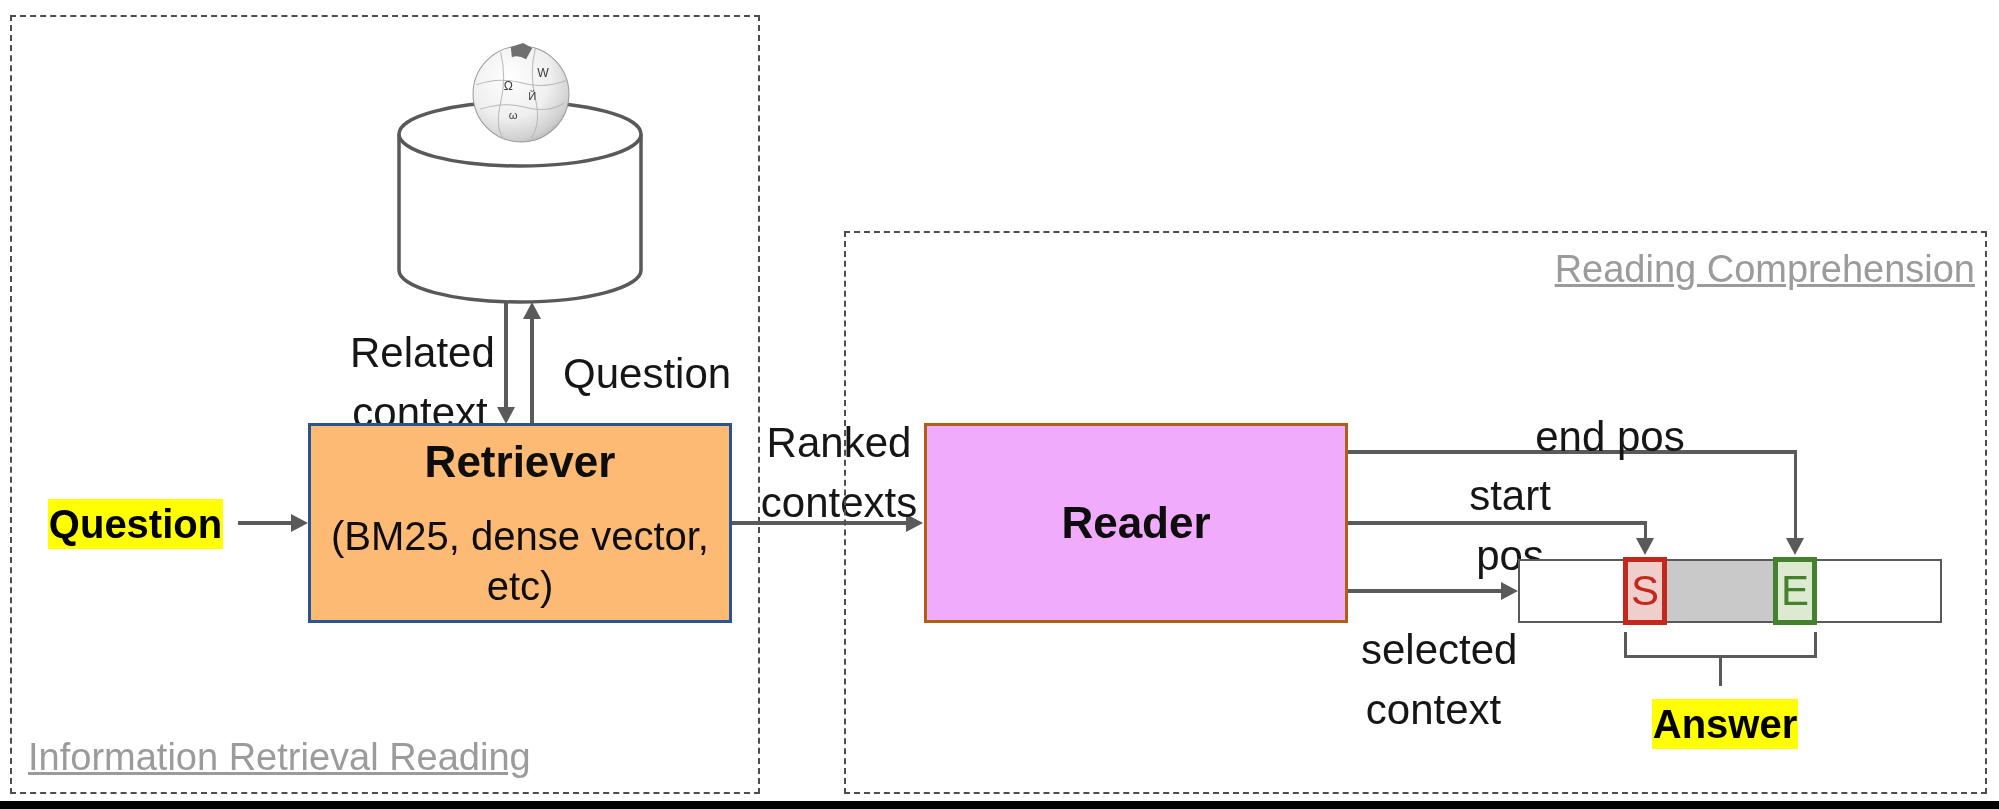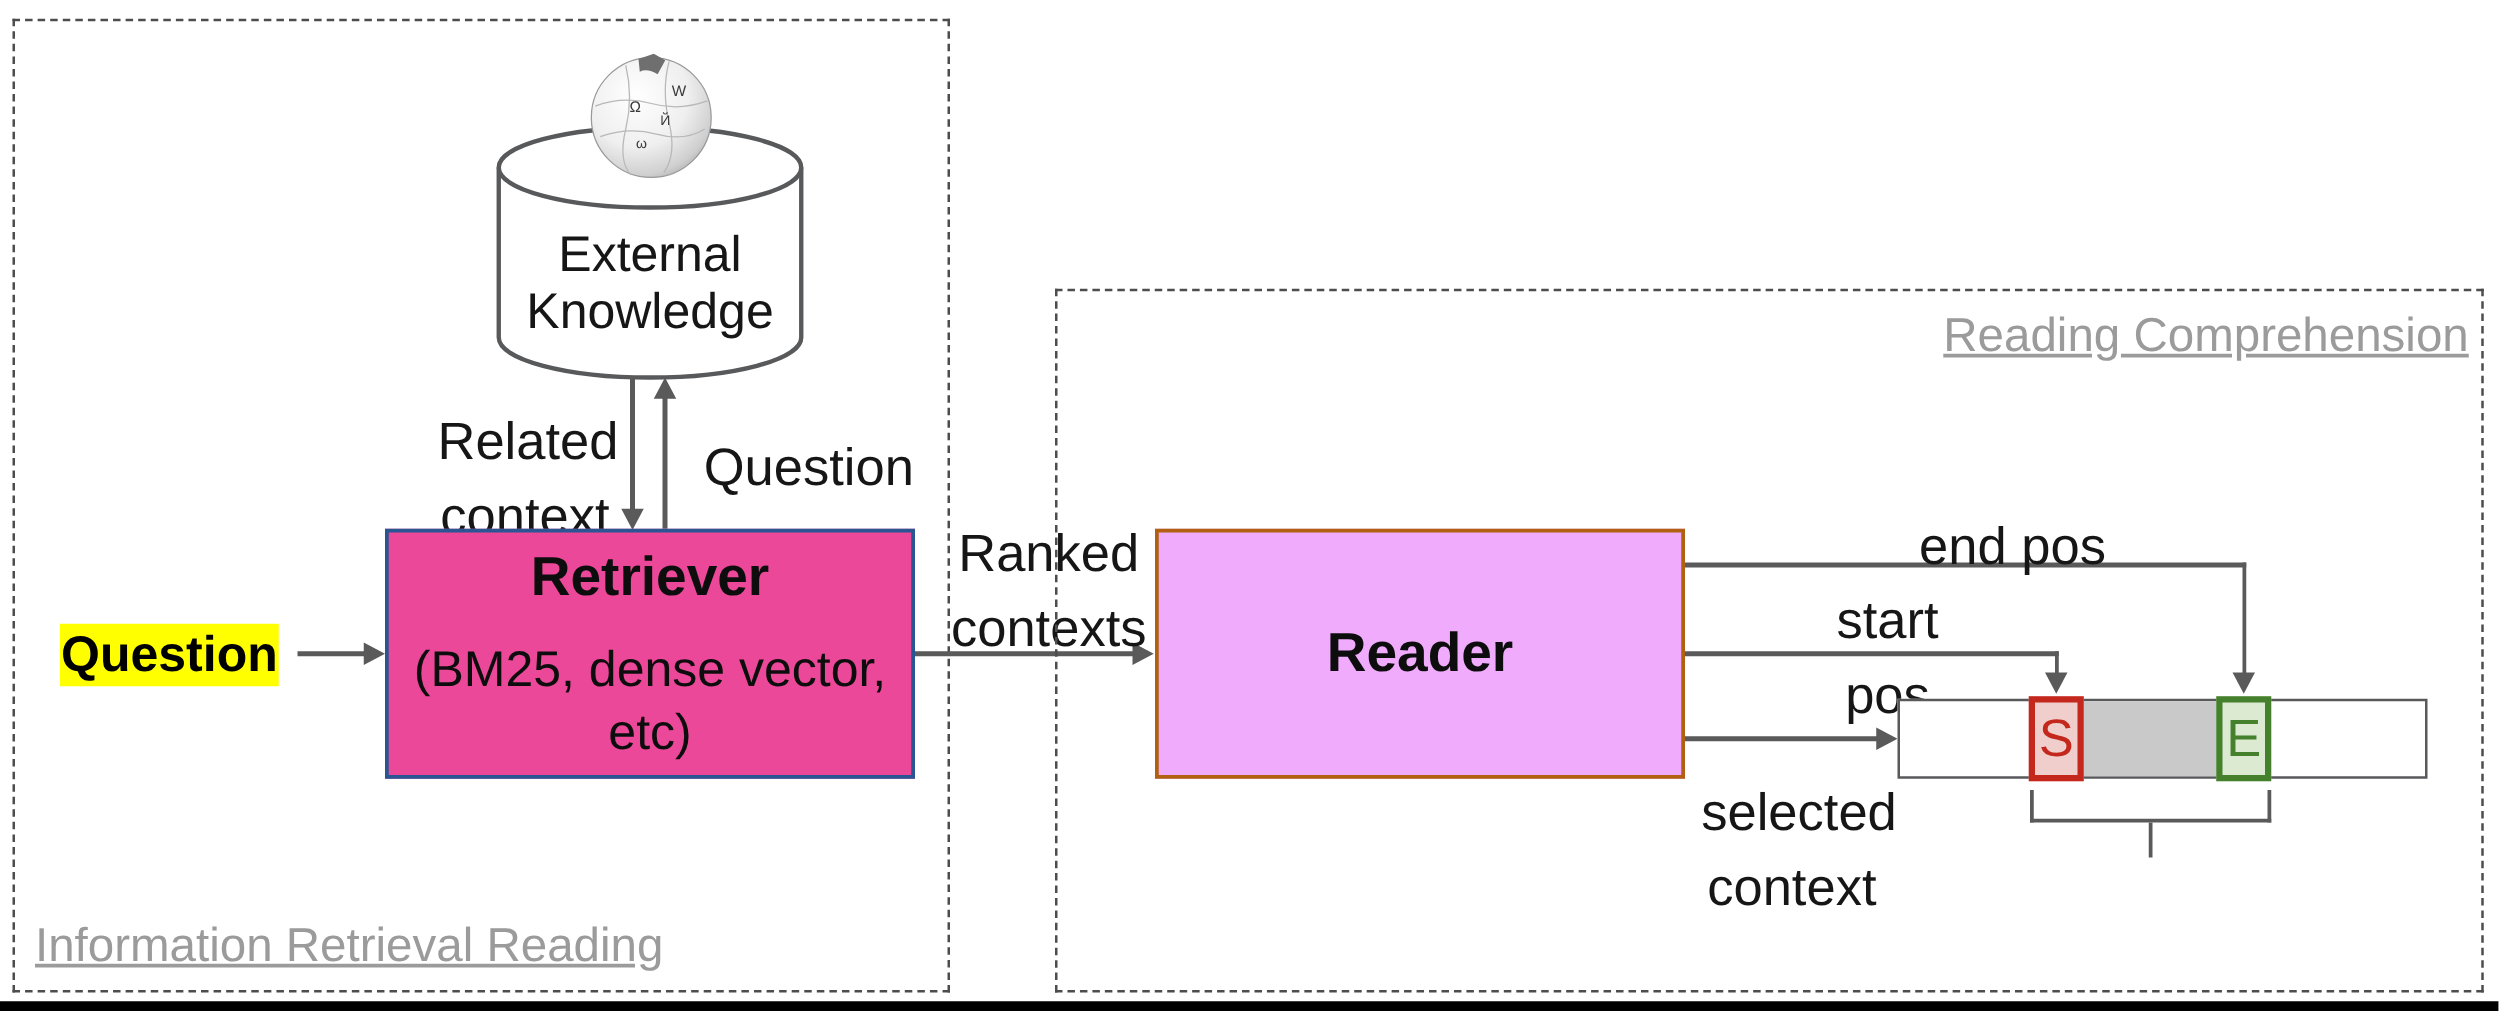--- a/index.html
+++ b/index.html
@@ -10,21 +10,21 @@
   .abs{position:absolute;}
   .dashed-box{position:absolute;border:2px dashed #4d4d4d;background:transparent;}
   .muted{color:#9b9b9b;font-size:38px;text-decoration:underline;}
   .label{font-size:42px;color:#161616;text-align:center;line-height:60px;}
   .hl{
     position:absolute;background:#ffff00;color:#000;font-weight:bold;font-size:40px;
     display:flex;align-items:center;justify-content:center;
   }
   .node{position:absolute;box-sizing:border-box;display:flex;flex-direction:column;
         align-items:center;justify-content:center;text-align:center;}
-  #retriever-box{background:#ec4899;border:3px solid #2a5593;}
+  #retriever-box{background:#fdba74;border:3px solid #2a5593;}
   #reader-box{background:#f0abfc;border:3px solid #b06010;}
   .node-title{font-weight:bold;font-size:44px;line-height:52px;color:#0d0d0d;}
   .node-sub{font-size:40px;line-height:50px;color:#0d0d0d;margin-top:23px;}
   .line{position:absolute;background:#5a5a5a;}
   .hline{height:3.5px;}
   .vline{width:3.5px;}
   .ah{position:absolute;width:0;height:0;}
   .ah-right{border-top:9px solid transparent;border-bottom:9px solid transparent;border-left:17px solid #5a5a5a;}
   .ah-down{border-left:9px solid transparent;border-right:9px solid transparent;border-top:17px solid #5a5a5a;}
   .ah-up{border-left:9px solid transparent;border-right:9px solid transparent;border-bottom:17px solid #5a5a5a;}
@@ -63,21 +63,20 @@
     <path d="M10,66 Q32,58 54,64 T92,60" stroke="#b8b8b8" stroke-width="1" fill="none"></path>
     <path d="M30,10 Q36,35 30,60 T34,96" stroke="#b8b8b8" stroke-width="1" fill="none"></path>
     <path d="M64,7 Q58,30 64,55 T60,94" stroke="#b8b8b8" stroke-width="1" fill="none"></path>
     <path d="M40,5 L52,1 L61,6 L55,17 Q47,12 41,15 Z" fill="#6f6f6f"></path>
     <text x="66" y="34" font-size="12" fill="#3a3a3a">W</text>
     <text x="33" y="47" font-size="12" fill="#3a3a3a">Ω</text>
     <text x="57" y="57" font-size="11" fill="#3a3a3a">Й</text>
     <text x="38" y="75" font-size="11" fill="#3a3a3a">ω</text>
   </svg>
 
-  <div class="abs label" style="left:405px;top:182px;width:230px;line-height:45px;font-size:40px;">External Knowledge</div>
 
   <div class="line vline" style="left:504px;top:301px;height:108px;"></div>
   <div class="ah ah-down" style="left:497px;top:407px;"></div>
   <div class="abs label" style="left:350px;top:323px;width:140px;">Related context</div>
 
   <div class="line vline" style="left:530px;top:318px;height:105px;"></div>
   <div class="ah ah-up" style="left:523px;top:302px;"></div>
   <div class="abs label" style="left:563px;top:344px;">Question</div>
 
   <div class="hl" style="left:48px;top:499px;width:175px;height:50px;">Question</div>
@@ -118,15 +117,16 @@
   <div class="abs" id="context-bar" style="left:1518px;top:559px;width:424px;height:64px;"></div>
   <div id="span-mid" style="left:1667px;top:561px;width:106px;height:60px;"></div>
   <div class="span-token" id="span-start" style="left:1623px;top:557px;width:44px;height:68px;">S</div>
   <div class="span-token" id="span-end" style="left:1773px;top:557px;width:44px;height:68px;">E</div>
 
   <div class="line" style="left:1624px;top:632px;width:3px;height:26px;"></div>
   <div class="line" style="left:1814px;top:632px;width:3px;height:26px;"></div>
   <div class="line" style="left:1624px;top:655px;width:193px;height:3px;"></div>
   <div class="line" style="left:1719px;top:658px;width:3px;height:28px;"></div>
 
+  <div class="hl" style="left:1652px;top:699px;width:146px;height:50px;">Answer</div>
 
   <div id="bottom-edge"></div>
 </div>
 
 </body></html>

